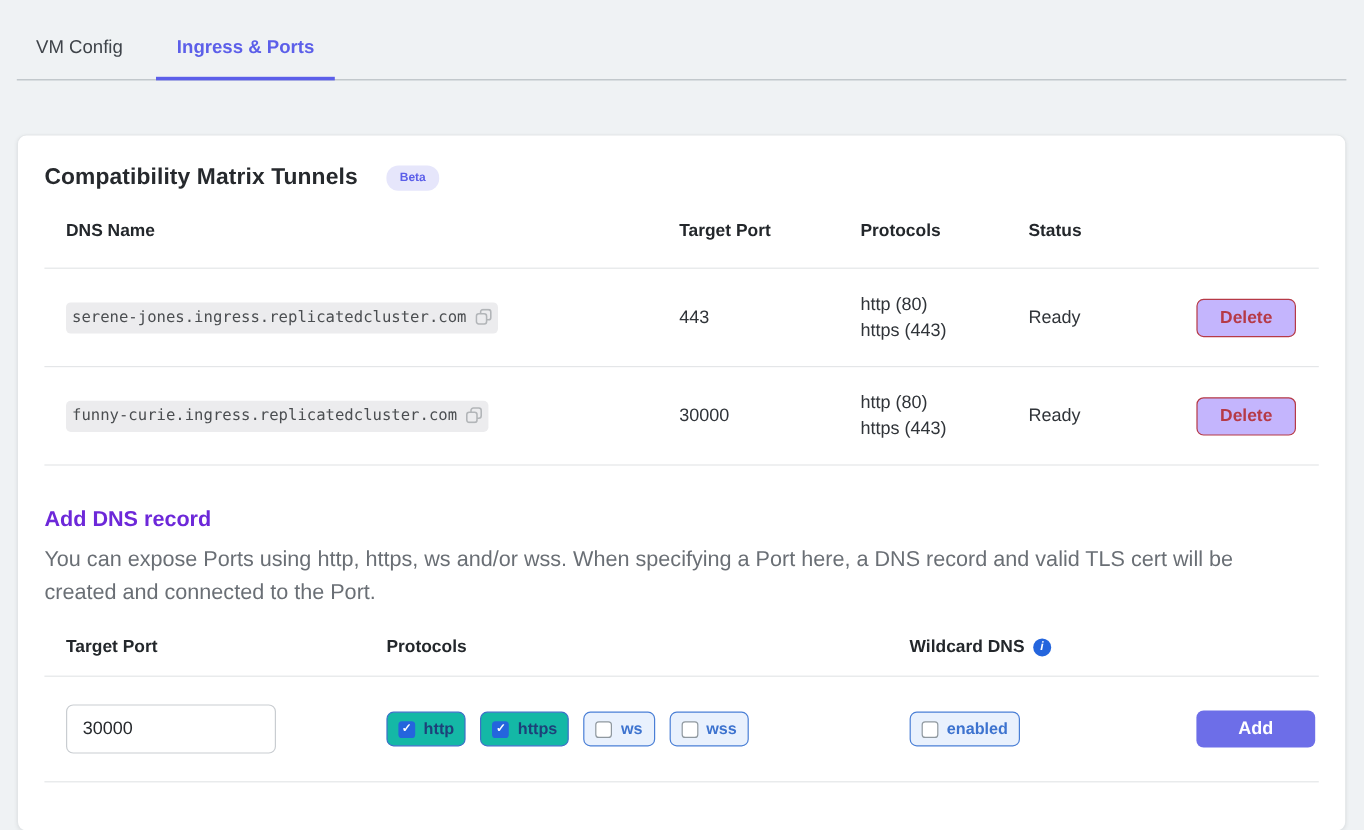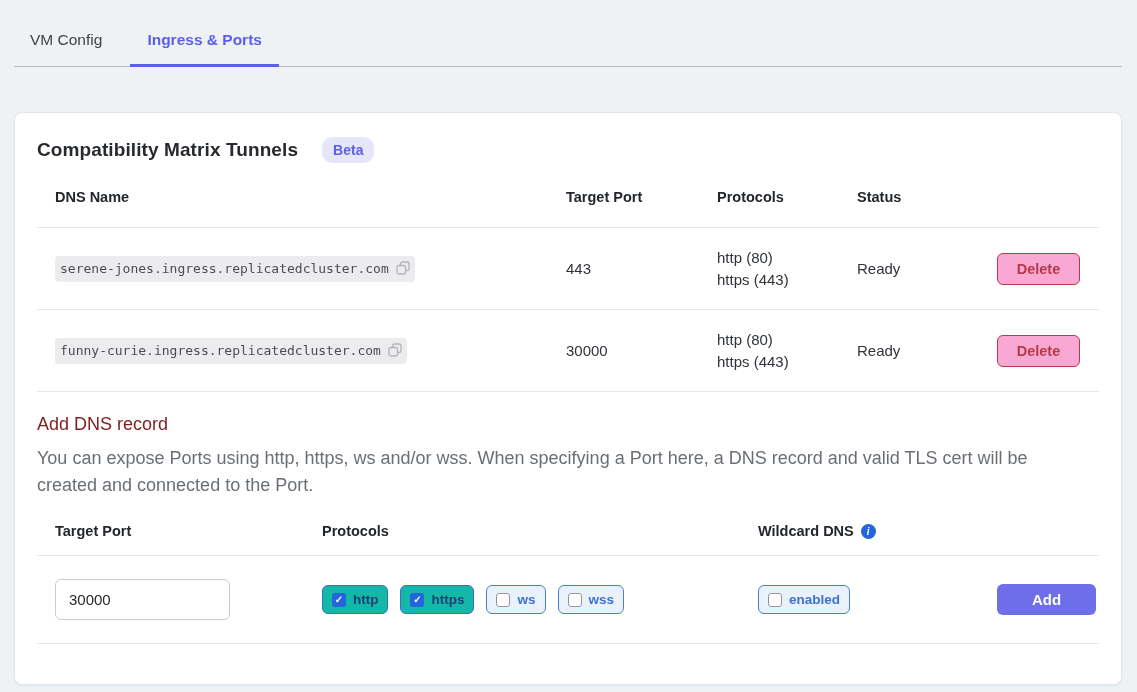--- a/index.html
+++ b/index.html
@@ -9,38 +9,38 @@
   
   .tabbar { display:flex; align-items:flex-end; margin:0 15px 0 14px; border-bottom:1px solid #b7bdc3; padding-left:16px; height:67px; }
   .tab { font-size:15.5px; color:#3f444a; padding:0 0 17px; cursor:pointer; }
   .tab.active { color:#5c5fe9; font-weight:700; padding:0 17px 15px; border-bottom:3px solid #5c5fe9; margin-bottom:-1px; margin-left:28px; }
 
   
   .card { margin:45px 15px 0 14px; background:#ffffff; border:1px solid #e3e6e8; border-radius:8px; box-shadow:0 1px 3px rgba(0,0,0,.05); padding:24px 22px 20px; }
 
   .card-title-row { display:flex; align-items:center; gap:24px; padding-bottom:12px; }
   .card-title { font-size:19px; font-weight:700; color:#26292d; letter-spacing:.1px; }
-  .badge { background:#e6e6fb; color:#5c5fe9; font-size:14px; font-weight:600; padding:5px 11px; border-radius:10px; }
+  .badge { background:#e6e6fb; color:#5c5fe9; font-size:10px; font-weight:600; padding:5px 11px; border-radius:10px; }
 
   
   .grid5 { display:grid; grid-template-columns:511px 151px 140px 140px 1fr; align-items:center; padding:0 18px; }
   .tbl-head { padding-top:14px; padding-bottom:22px; }
   .th { font-size:14.5px; font-weight:700; color:#23272b; }
   .divider { border-top:1px solid #e4e6e8; }
   .row { height:81px; }
   .cell { font-size:15px; color:#303439; }
   .proto-line { font-size:15px; color:#303439; line-height:1.45; }
 
   .dns-pill { display:inline-flex; align-items:center; gap:7px; background:#ececee; border-radius:4px; padding:5px 5px 6px; font-family:"DejaVu Sans Mono","Liberation Mono",monospace; font-size:13px; color:#4b4e51; }
   .copy-icon { display:inline-flex; cursor:pointer; }
 
-  .delete-btn { width:83px; height:32px; border:1px solid #b63a47; color:#b63a47; background:#f9a8d4; border-radius:6px; font-weight:700; font-size:14.5px; font-family:"Liberation Sans",sans-serif; cursor:pointer; justify-self:start; }
+  .delete-btn { width:83px; height:32px; border:1px solid #b63a47; color:#b63a47; background:#c4b5fd; border-radius:6px; font-weight:700; font-size:14.5px; font-family:"Liberation Sans",sans-serif; cursor:pointer; justify-self:start; }
 
   
-  .section-title { font-size:18px; font-weight:400; color:#7f1d1d; margin-top:22px; }
+  .section-title { font-size:18px; font-weight:700; color:#6d28d9; margin-top:34px; }
   .section-desc { font-size:18px; color:#6a6f75; line-height:1.5; margin-top:10px; max-width:1010px; }
 
   .form-labels { padding-top:24px; padding-bottom:16px; }
   .grid4 { display:grid; grid-template-columns:267px 436px 239px 1fr; align-items:center; padding-left:18px; padding-right:18px; }
   .form-label { font-size:14.5px; font-weight:700; color:#23272b; display:flex; align-items:center; gap:7px; }
   .info-icon { width:15px; height:15px; border-radius:50%; background:#2465dd; color:#fff; font-size:10px; font-weight:700; font-style:italic; display:inline-flex; align-items:center; justify-content:center; cursor:pointer; }
 
   .form-row { height:87px; }
   .port-input { width:175px; height:41px; border:1px solid #c9cdd1; border-radius:6px; font-size:15px; padding:0 13px; color:#26292d; font-family:"Liberation Sans",sans-serif; }
   .chips { display:flex; gap:12px; }

